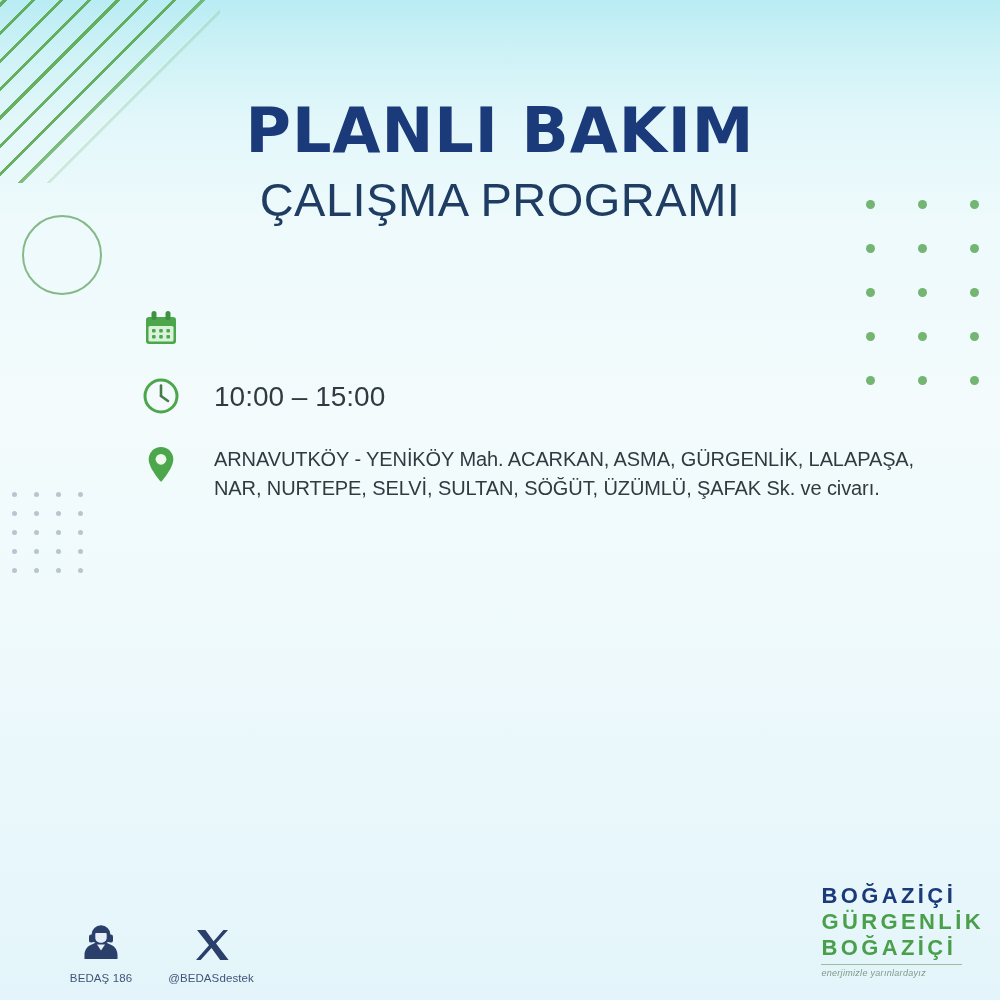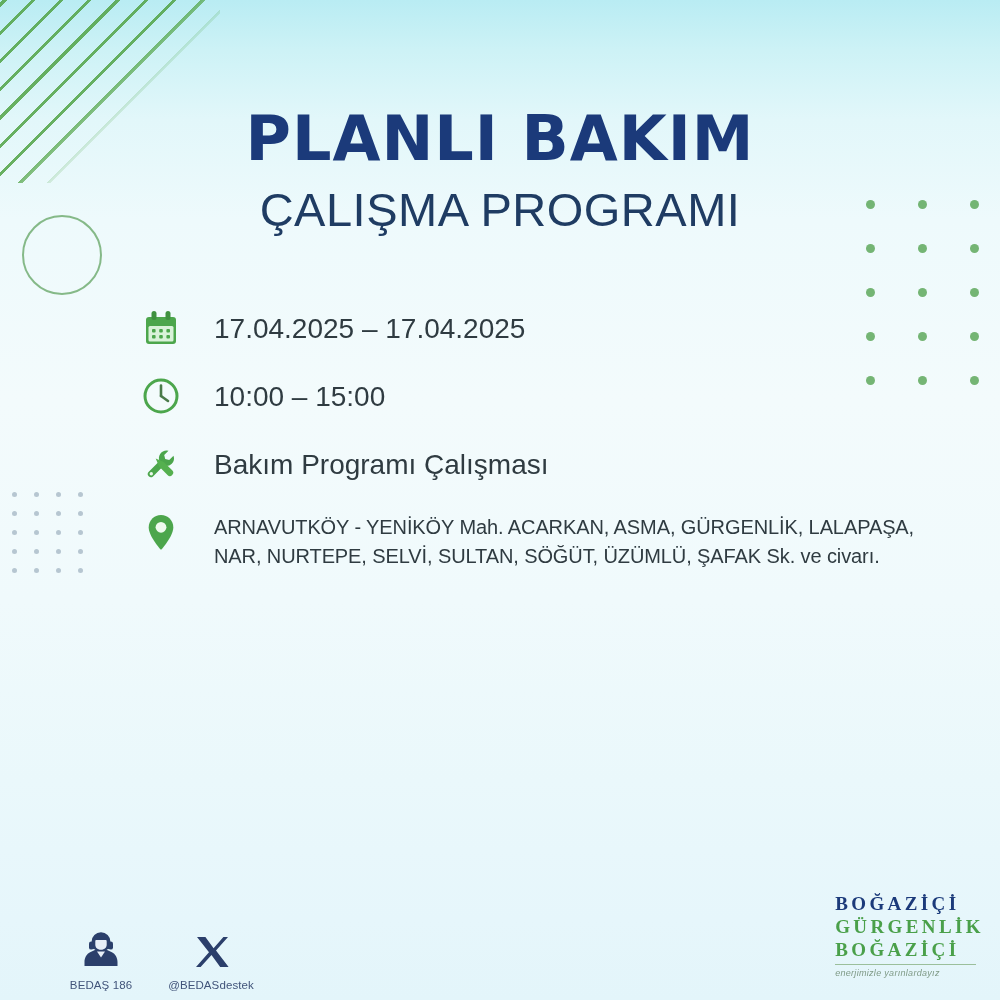--- a/index.html
+++ b/index.html
@@ -79,21 +79,21 @@
     width: 1000px;
     text-align: center;
   }
   .title-main {
     font-family: "DejaVu Sans", sans-serif;
     font-weight: bold;
     font-size: 62px;
     letter-spacing: 1px;
     color: #1b3a7a;
     line-height: 1.0;
-    margin: 16px;
+    margin: 8px;
   }
   .title-sub {
     font-family: "Liberation Sans", sans-serif;
     font-weight: normal;
     font-size: 47px;
     letter-spacing: 0.5px;
     color: #1f3c63;
     line-height: 1.0;
     margin: 14px 0 0 0;
   }
@@ -125,21 +125,21 @@
     line-height: 1.46;
     padding-top: 4px;
   }
   #row-location { margin-bottom: 0; }
   #row-location .txt { font-size: 20px; letter-spacing: -0.1px; }
 
   
   .footer-contacts {
     position: absolute;
     left: 46px;
-    bottom: 9px;
+    bottom: 16px;
     display: flex;
     align-items: flex-end;
   }
   .contact {
     width: 110px;
     text-align: center;
   }
   .contact .cico {
     height: 48px;
     display: flex;
@@ -154,23 +154,23 @@
   }
 
   .brand {
     position: absolute;
     right: 16px;
     bottom: 22px;
     text-align: left;
     line-height: 1.0;
   }
   .brand .b1, .brand .b2, .brand .b3 {
-    font-family: Liberation Serif, serif;
+    font-family: Liberation Sans, sans-serif;
     font-weight: bold;
-    font-size: 19px;
+    font-size: 22px;
     letter-spacing: 3.4px;
   }
   .brand .b1 { color: #1b3a7a; }
   .brand .b2, .brand .b3 { color: #4aa04a; }
   .brand .b2 { margin-top: 4px; }
   .brand .b3 { margin-top: 4px; }
   .brand .rule {
     margin-top: 5px;
     width: 141px;
     height: 1px;
@@ -248,44 +248,33 @@
           <g fill="#4ca64c">
             <rect x="11" y="21" width="3.6" height="3.4" rx="1"></rect>
             <rect x="18.2" y="21" width="3.6" height="3.4" rx="1"></rect>
             <rect x="25.4" y="21" width="3.6" height="3.4" rx="1"></rect>
             <rect x="11" y="27" width="3.6" height="3.4" rx="1"></rect>
             <rect x="18.2" y="27" width="3.6" height="3.4" rx="1"></rect>
             <rect x="25.4" y="27" width="3.6" height="3.4" rx="1"></rect>
           </g>
         </svg>
       </div>
-      <div class="txt">17.04.2025 – 17.04.2025</div>
     </div>
 
     <div class="row" id="row-time">
       <div class="ico">
         <svg width="40" height="40" viewBox="0 0 40 40">
           <circle cx="20" cy="20" r="16" fill="none" stroke="#4ca64c" stroke-width="3"></circle>
           <line x1="20" y1="20" x2="20" y2="9.5" stroke="#4a7a4a" stroke-width="2.6" stroke-linecap="round"></line>
           <line x1="20" y1="20" x2="27" y2="25" stroke="#4a7a4a" stroke-width="2.6" stroke-linecap="round"></line>
         </svg>
       </div>
       <div class="txt">10:00 – 15:00</div>
     </div>
 
-    <div class="row" id="row-work">
-      <div class="ico">
-        <svg width="40" height="40" viewBox="0 0 40 40">
-          <path d="M25.5 6.5a7.6 7.6 0 0 0-7 10.6L7.5 28a3.2 3.2 0 0 0 4.5 4.5l10.9-11a7.6 7.6 0 0 0 9.6-9.8l-4.3 4.3-4-1-1-4 4.3-4.3a7.7 7.7 0 0 0-2-0.2z" fill="#4ca64c"></path>
-          <path d="M7.6 7.4l7.1 7.1 3.4 8.1 8.4 8.4a3.3 3.3 0 0 0 4.7-4.7l-8.4-8.4-8.1-3.4-7.1-7.1z" fill="#55b04f"></path>
-          <circle cx="10.3" cy="29.7" r="1.7" fill="#eaf9ea"></circle>
-        </svg>
-      </div>
-      <div class="txt">Bakım Programı Çalışması</div>
-    </div>
 
     <div class="row" id="row-location">
       <div class="ico">
         <svg width="40" height="40" viewBox="0 0 40 40">
           <path d="M20 3c-6.8 0-12.3 5.5-12.3 12.3C7.7 24.6 20 38 20 38s12.3-13.4 12.3-22.7C32.3 8.5 26.8 3 20 3z" fill="#4ca64c"></path>
           <circle cx="20" cy="15.3" r="5.4" fill="#eefaee"></circle>
         </svg>
       </div>
       <div class="txt">ARNAVUTKÖY - YENİKÖY Mah. ACARKAN, ASMA, GÜRGENLİK, LALAPAŞA, NAR, NURTEPE, SELVİ, SULTAN, SÖĞÜT, ÜZÜMLÜ, ŞAFAK Sk. ve civarı.</div>
     </div>

